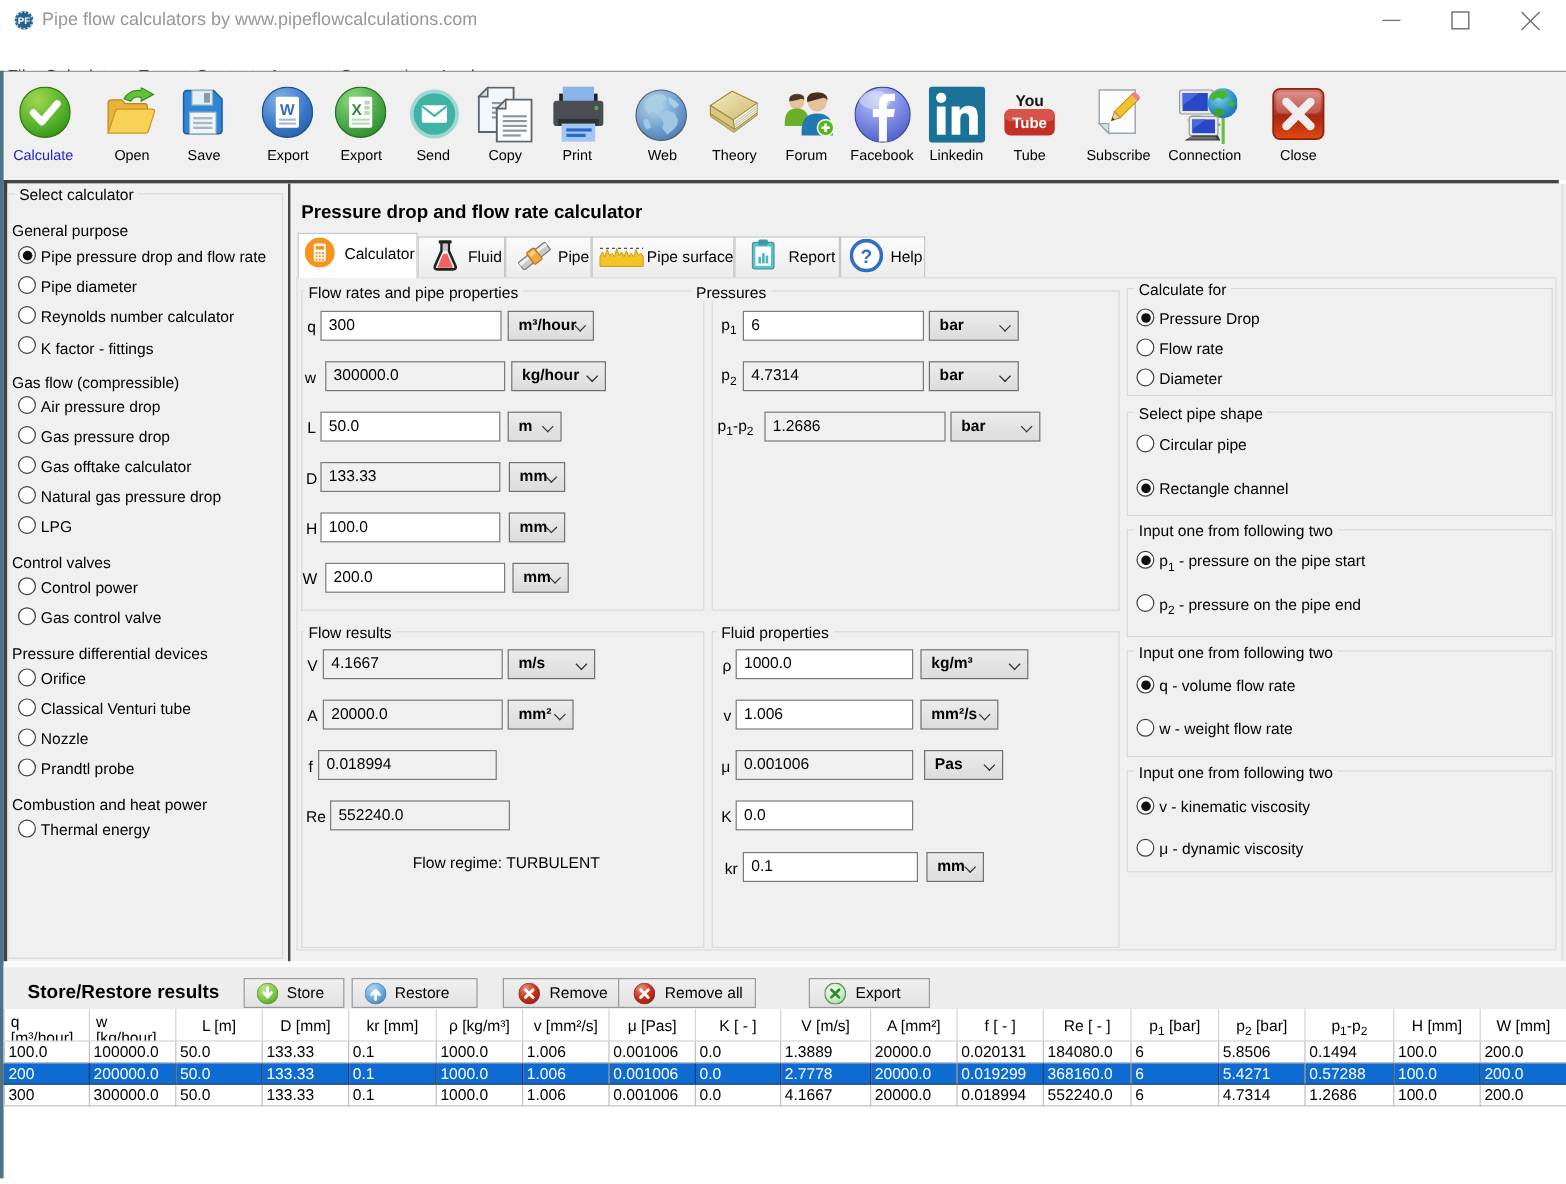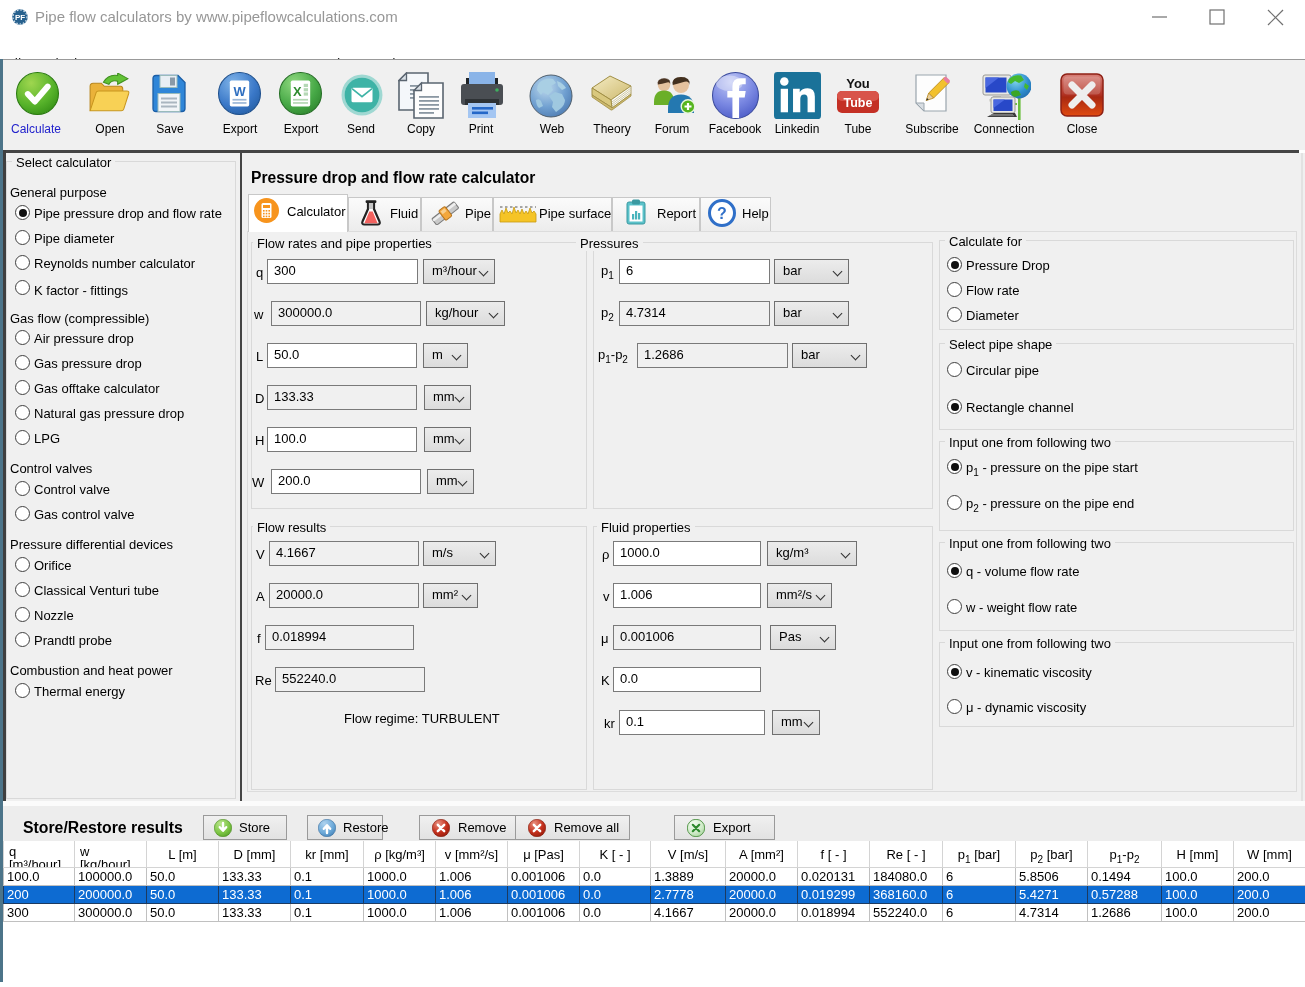--- a/index.html
+++ b/index.html
@@ -20,21 +20,21 @@
 #borderL { left:0; top:59px; width:3px; height:923px; background:#4c7489; }
 #clientL { left:3px; top:150px; width:3px; height:654px; background:#3f3f3f; }
 #divider { left:240px; top:153px; width:2px; height:650px; background:#454545; }
 .gb { position:absolute; border:1px solid #d9d9d9; }
 .gt { position:absolute; background:#f0f0f0; padding:0 4px; font-size:13px; color:#000; white-space:nowrap; }
 .lbl { position:absolute; font-size:13px; color:#000; white-space:nowrap; }
 .rad { position:absolute; width:15px; height:15px; border:1px solid #404040; border-radius:50%; background:#fff; }
 .rad.sel::after { content:""; position:absolute; left:2.5px; top:2.5px; width:8px; height:8px; border-radius:50%; background:#101010; }
 .inp { position:absolute; height:25px; background:#fff; border:1px solid #7a7a7a; font-size:13px; color:#000; padding:3px 0 0 6px; }
 .inp.dis { background:#f0f0f0; }
-.cmb { position:absolute; height:25px; background:linear-gradient(#ececec,#dcdcdc); border:1px solid #707070; font-size:13px; color:#000; padding:3px 0 0 8px; }
+.cmb { position:absolute; height:25px; background:linear-gradient(#ececec,#dcdcdc); border:1px solid #707070; font-size:13px; color:#000; padding:3px 0 0 8px;font-weight:bold; }
 .cmb::after { content:""; position:absolute; right:7px; top:8px; width:6px; height:6px; border-right:1.5px solid #303030; border-bottom:1.5px solid #303030; transform:rotate(45deg); transform-origin:center; }
 .tab { position:absolute; top:197px; height:34px; background:linear-gradient(#fbfbfb,#ececec); border:1px solid #c8c8c8; border-bottom:none; }
 #tabactive { position:absolute; left:248px; top:194px; width:100px; height:38px; background:#fff; border:1px solid #c8c8c8; border-bottom:none; z-index:3; }
 #tabpage { position:absolute; left:247px; top:231px; width:1050px; height:561px; border:1px solid #dcdcdc; background:#f0f0f0; }
 .tablbl { position:absolute; font-size:13px; color:#000; z-index:4; }
 #storebar { left:3px; top:806px; width:1302px; height:35px; background:#ededed; }
 #storesep { left:3px; top:801px; width:1302px; height:5px; background:#fbfbfb; }
 .btn { position:absolute; top:815px; height:25px; background:linear-gradient(#f0f0f0,#e2e2e2); border:1px solid #9a9a9a; font-size:13px; color:#000; }
 .btn span { position:absolute; top:4px; white-space:nowrap; }
 .btn svg { position:absolute; top:3px; }
@@ -333,21 +333,21 @@
 <div class="lbl" style="left:34px;top:331px">Air pressure drop</div>
 <div class="rad" style="left:15px;top:355px"></div>
 <div class="lbl" style="left:34px;top:356px">Gas pressure drop</div>
 <div class="rad" style="left:15px;top:380px"></div>
 <div class="lbl" style="left:34px;top:381px">Gas offtake calculator</div>
 <div class="rad" style="left:15px;top:405px"></div>
 <div class="lbl" style="left:34px;top:406px">Natural gas pressure drop</div>
 <div class="rad" style="left:15px;top:430px"></div>
 <div class="lbl" style="left:34px;top:431px">LPG</div>
 <div class="rad" style="left:15px;top:481px"></div>
-<div class="lbl" style="left:34px;top:482px">Control valve</div>
+<div class="lbl" style="left:34px;top:482px">Control power</div>
 <div class="rad" style="left:15px;top:506px"></div>
 <div class="lbl" style="left:34px;top:507px">Gas control valve</div>
 <div class="rad" style="left:15px;top:557px"></div>
 <div class="lbl" style="left:34px;top:558px">Orifice</div>
 <div class="rad" style="left:15px;top:582px"></div>
 <div class="lbl" style="left:34px;top:583px">Classical Venturi tube</div>
 <div class="rad" style="left:15px;top:607px"></div>
 <div class="lbl" style="left:34px;top:608px">Nozzle</div>
 <div class="rad" style="left:15px;top:632px"></div>
 <div class="lbl" style="left:34px;top:633px">Prandtl probe</div>
@@ -529,21 +529,21 @@
           <stop offset="0" stop-color="#b8e48a"></stop>
           <stop offset="0.6" stop-color="#7cc544"></stop>
           <stop offset="1" stop-color="#4f9a22"></stop>
         </radialGradient>
       </defs>
       <circle cx="9" cy="9" r="8.7" fill="url(#sg1)" stroke="#4a8a20" stroke-width="0.6"></circle>
       <path d="M9 4 L9 11 M5.8 8.2 L9 11.8 L12.2 8.2" fill="none" stroke="#fff" stroke-width="2.4" stroke-linecap="round" stroke-linejoin="round"></path>
     </svg>
     <span style="left:35px">Store</span>
   </div>
-<div class="btn" style="left:307px;width:76px">
+<div class="btn" style="left:293px;width:105px">
     <svg style="left:10px" width="18" height="18" viewBox="0 0 18 18">
       <defs>
         <radialGradient id="sg2" cx="0.35" cy="0.25" r="0.9">
           <stop offset="0" stop-color="#aed2ee"></stop>
           <stop offset="0.6" stop-color="#6aa8d8"></stop>
           <stop offset="1" stop-color="#3d7ab0"></stop>
         </radialGradient>
       </defs>
       <circle cx="9" cy="9" r="8.7" fill="url(#sg2)" stroke="#3a6f9e" stroke-width="0.6"></circle>
       <path d="M9 14 L9 7 M5.8 9.8 L9 6.2 L12.2 9.8" fill="none" stroke="#fff" stroke-width="2.4" stroke-linecap="round" stroke-linejoin="round"></path>

